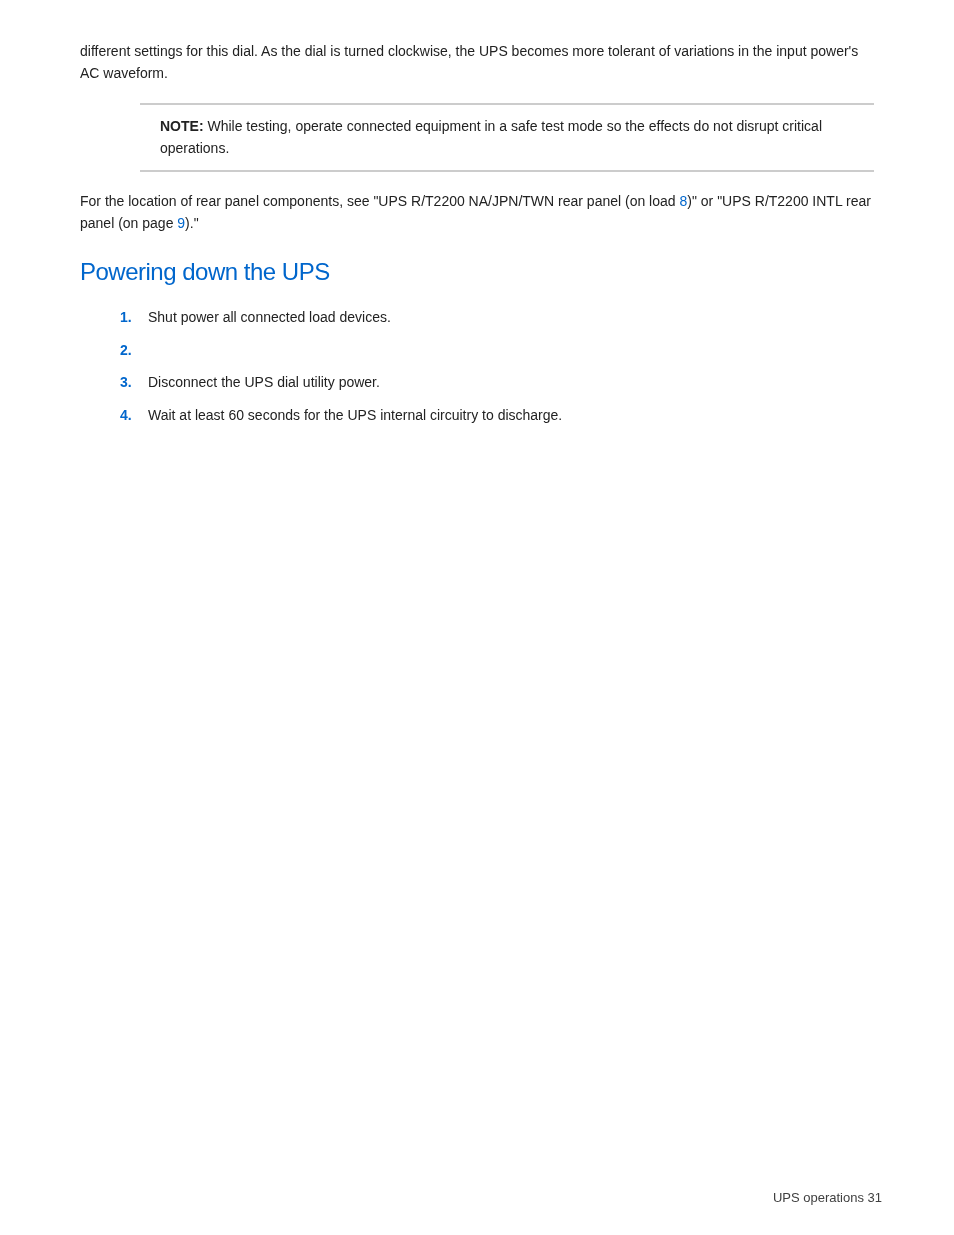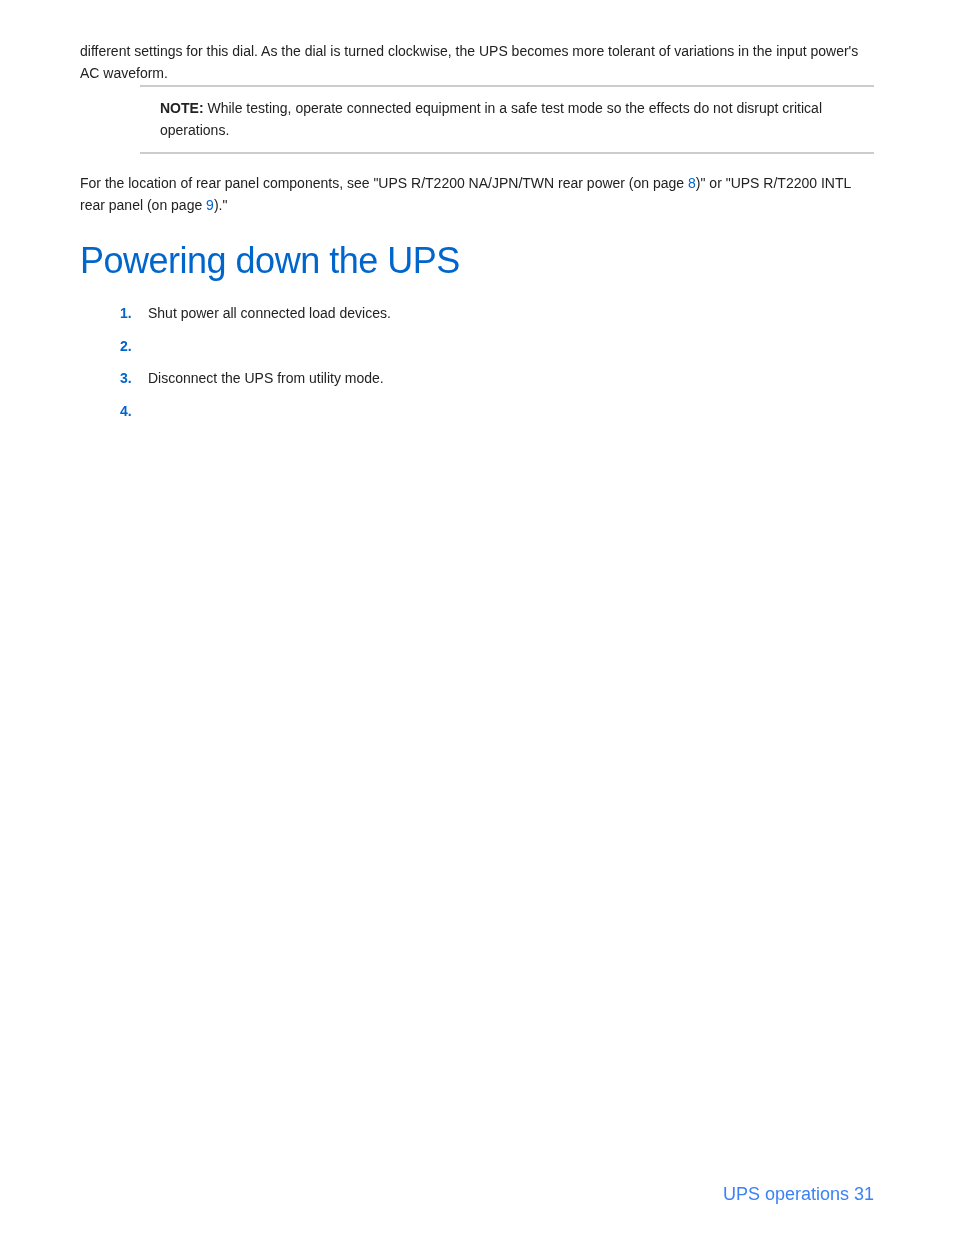--- a/index.html
+++ b/index.html
@@ -20,20 +20,21 @@
 
     .page-content {
       padding: 40px 80px 80px 80px;
       max-width: 954px;
     }
 
     .intro-text {
       font-size: 14px;
       line-height: 1.6;
       color: #222222;
+      margin-bottom: 18px;
     }
 
     .note-box {
       border-top: 2px solid #cccccc;
       border-bottom: 2px solid #cccccc;
       padding: 10px 20px 10px 20px;
       margin-left: 60px;
       margin-bottom: 18px;
       background: #ffffff;
     }
@@ -56,21 +57,21 @@
       color: #222222;
       margin-bottom: 24px;
     }
 
     .location-text a {
       color: #0066cc;
       text-decoration: none;
     }
 
     .section-title {
-      font-size: 36px;
+      font-size: 24px;
       font-weight: 300;
       color: #0066cc;
       margin-bottom: 20px;
       letter-spacing: -0.5px;
     }
 
     .numbered-list {
       list-style: none;
       margin-left: 40px;
       padding: 0;
@@ -92,58 +93,59 @@
       flex-shrink: 0;
     }
 
     .list-text {
       color: #222222;
     }
 
     .footer {
       position: absolute;
       bottom: 30px;
-      right: 80px;
-      font-size: 18px;
-      color: #3b82f6;
+      right: 72px;
+      font-size: 13px;
+      color: #404040;
     }
   </style>
 </head>
 <body>
 
 <div class="page-content">
 
   <p class="intro-text">different settings for this dial. As the dial is turned clockwise, the UPS becomes more tolerant of variations in the input power's AC waveform.</p>
 
   <div class="note-box">
     <p>
       <span class="note-label">NOTE:</span><span> While testing, operate connected equipment in a safe test mode so the effects do not disrupt critical operations.</span>
     </p>
   </div>
 
   <p class="location-text">
-    <span>For the location of rear panel components, see "UPS R/T2200 NA/JPN/TWN rear power (on page </span><a>8</a><span>)" or "UPS R/T2200 INTL rear panel (on page </span><a>9</a><span>)."</span>
+    <span>For the location of rear panel components, see "UPS R/T2200 NA/JPN/TWN rear panel (on load </span><a>8</a><span>)" or "UPS R/T2200 INTL rear panel (on page </span><a>9</a><span>)."</span>
   </p>
 
   <h1 class="section-title">Powering down the UPS</h1>
 
   <ol class="numbered-list">
   <li>
         <span class="list-number">1.</span>
         <span class="list-text">Shut power all connected load devices.</span>
       </li>
       <li>
         <span class="list-number">2.</span>
       </li>
       <li>
         <span class="list-number">3.</span>
-        <span class="list-text">Disconnect the UPS from utility mode.</span>
+        <span class="list-text">Disconnect the UPS dial utility power.</span>
       </li>
       <li>
         <span class="list-number">4.</span>
+        <span class="list-text">Wait at least 60 seconds for the UPS internal circuitry to discharge.</span>
       </li>
     </ol>
 
 </div>
 
 <div class="footer">
   <span>UPS operations    31</span>
 </div>
 
 </body></html>

